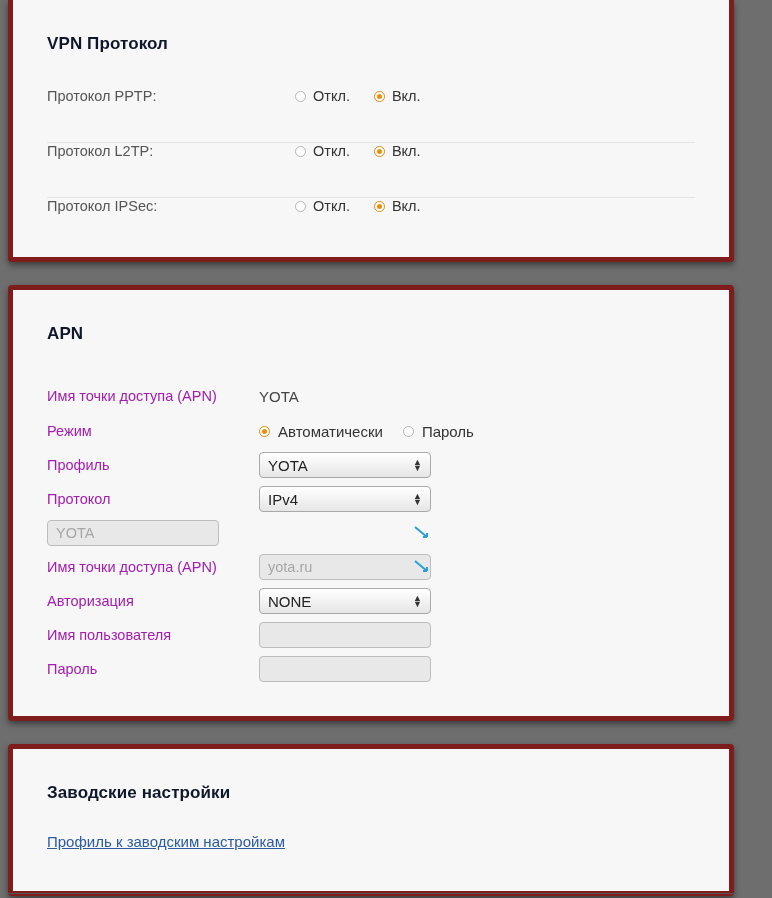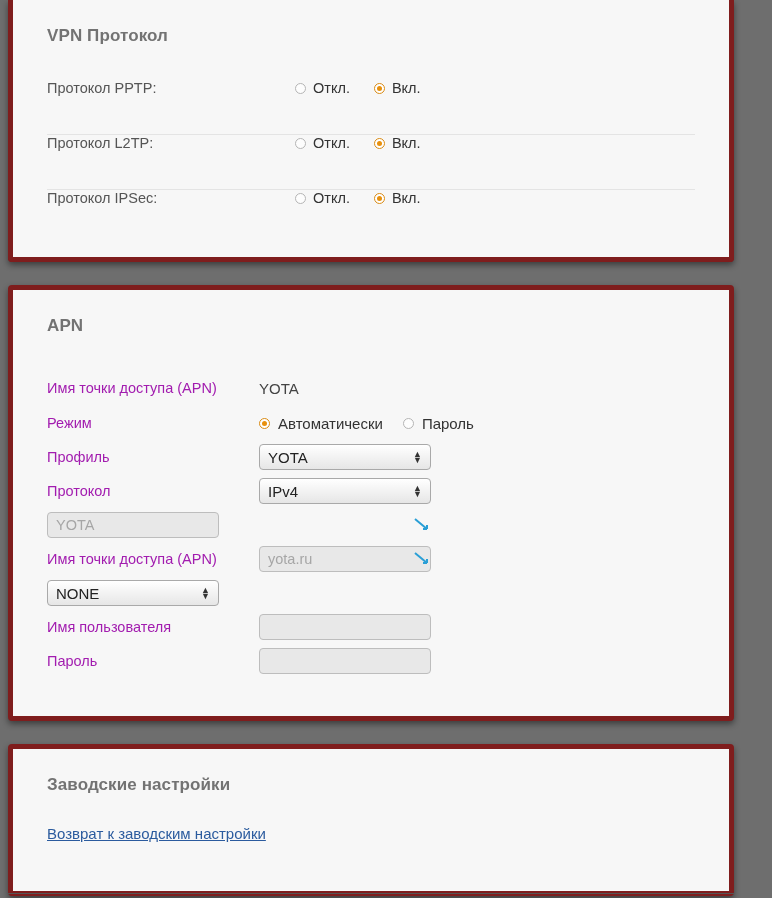--- a/index.html
+++ b/index.html
@@ -23,22 +23,22 @@
     width: 726px;
     background: #f7f7f7;
     border: 5px solid #7f1d1d;
     border-radius: 4px;
     box-shadow: 0 3px 6px rgba(0,0,0,0.45);
     box-sizing: border-box;
   }
   .panel-title {
     font-size: 17px;
     font-weight: bold;
-    color: #737373;
-    padding: 26px 0 0 34px;
+    color: #0f172a;
+    padding: 34px 0 0 34px;
     letter-spacing: 0.1px;
   }
 
   
   #vpn-panel { top: 0px; height: 262px; border-top: none; border-radius: 0 0 4px 4px;}
   .vpn-row {
     position: relative;
     height: 54px;
     margin: 0 34px;
     display: flex;
@@ -286,20 +286,21 @@
         <div class="apn-label" style="line-height:17px">Имя точки доступа (APN)</div>
         <input class="text-input" type="text" readonly="" value="yota.ru" style="">
         <span class="autofill-mark">
           <svg width="18" height="16" viewBox="0 0 18 16">
             <path d="M2 2 L14 12 M14 12 L10 12 M14 12 L14 8" stroke="#2a9fd6" stroke-width="2" fill="none"></path>
           </svg>
         </span>
       </div>
 
       <div class="apn-row">
+        <div class="apn-label">Авторизация</div>
         <div class="select-box">
           <span>NONE</span>
           <span class="arrows">
             <span>▲</span>
             <span>▼</span>
           </span>
         </div>
       </div>
 
       <div class="apn-row">
@@ -310,18 +311,18 @@
       <div class="apn-row">
         <div class="apn-label">Пароль</div>
         <input class="text-input empty" type="password" value="" style="">
       </div>
 
     </div>
   </div>
 
   <div class="panel" id="factory-panel">
     <div class="panel-title">Заводские настройки</div>
-    <a class="factory-link">Возврат к заводским настройки</a>
+    <a class="factory-link">Профиль к заводским настройкам</a>
   </div>
 
   <div class="sep-line" style="top:893px;"></div>
 
 </div>
 
 </body></html>

